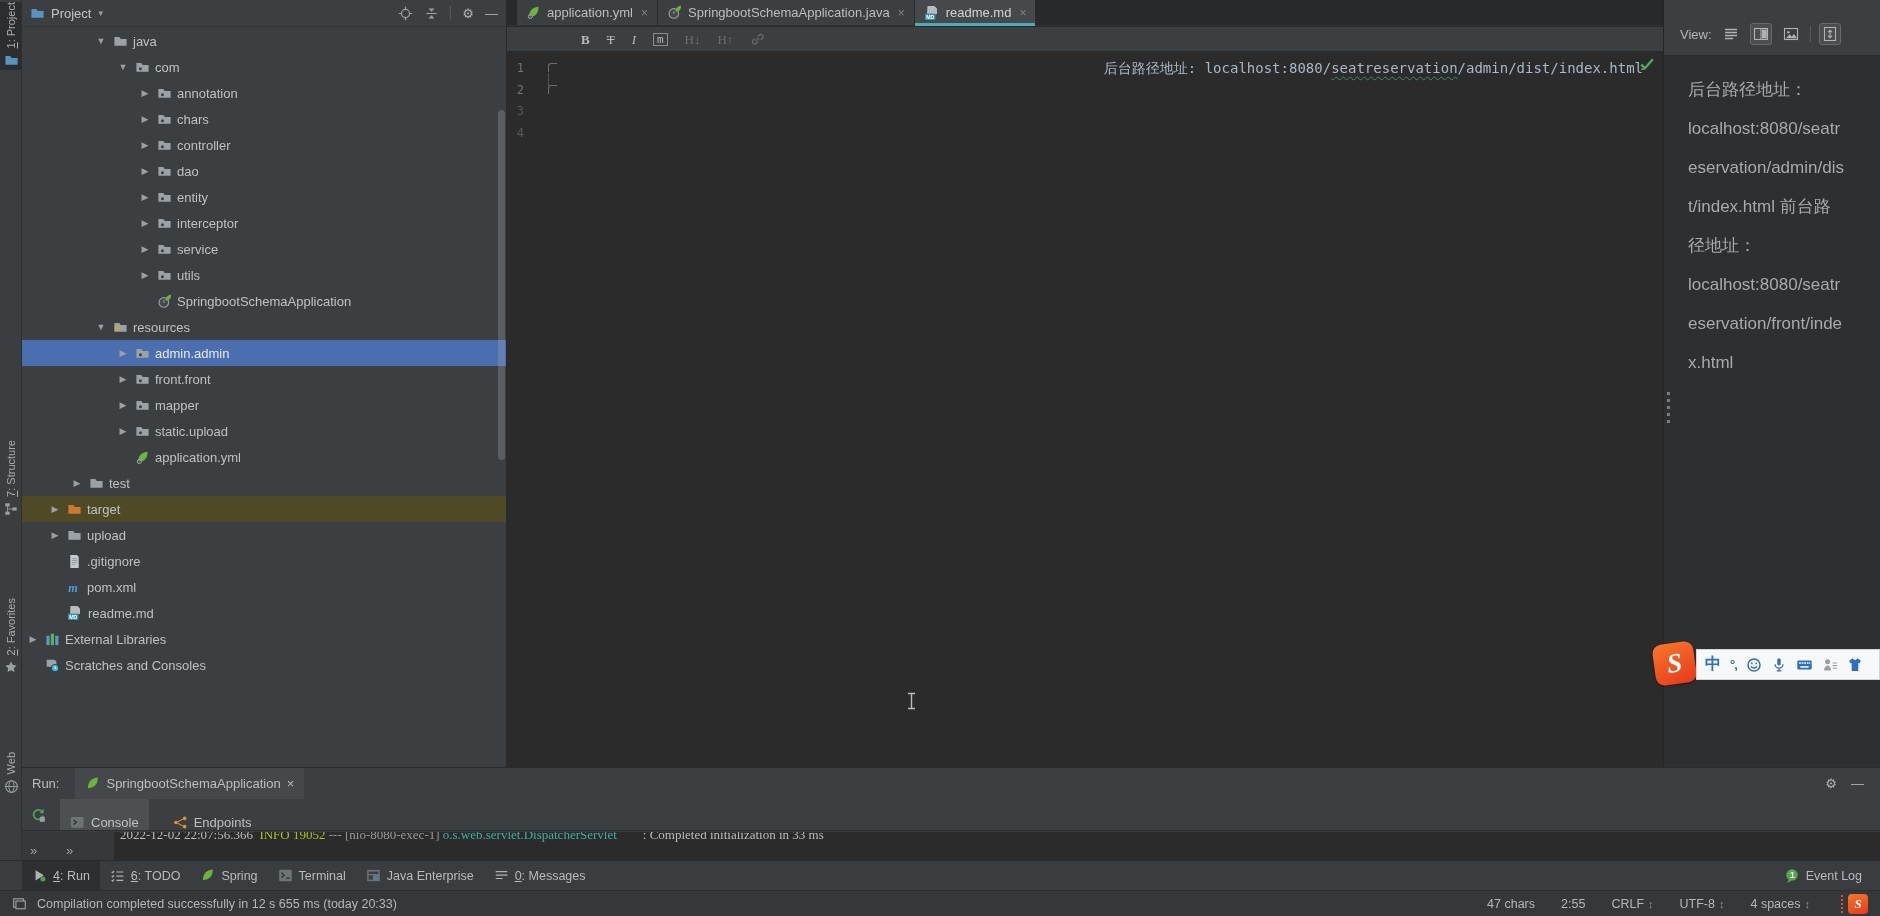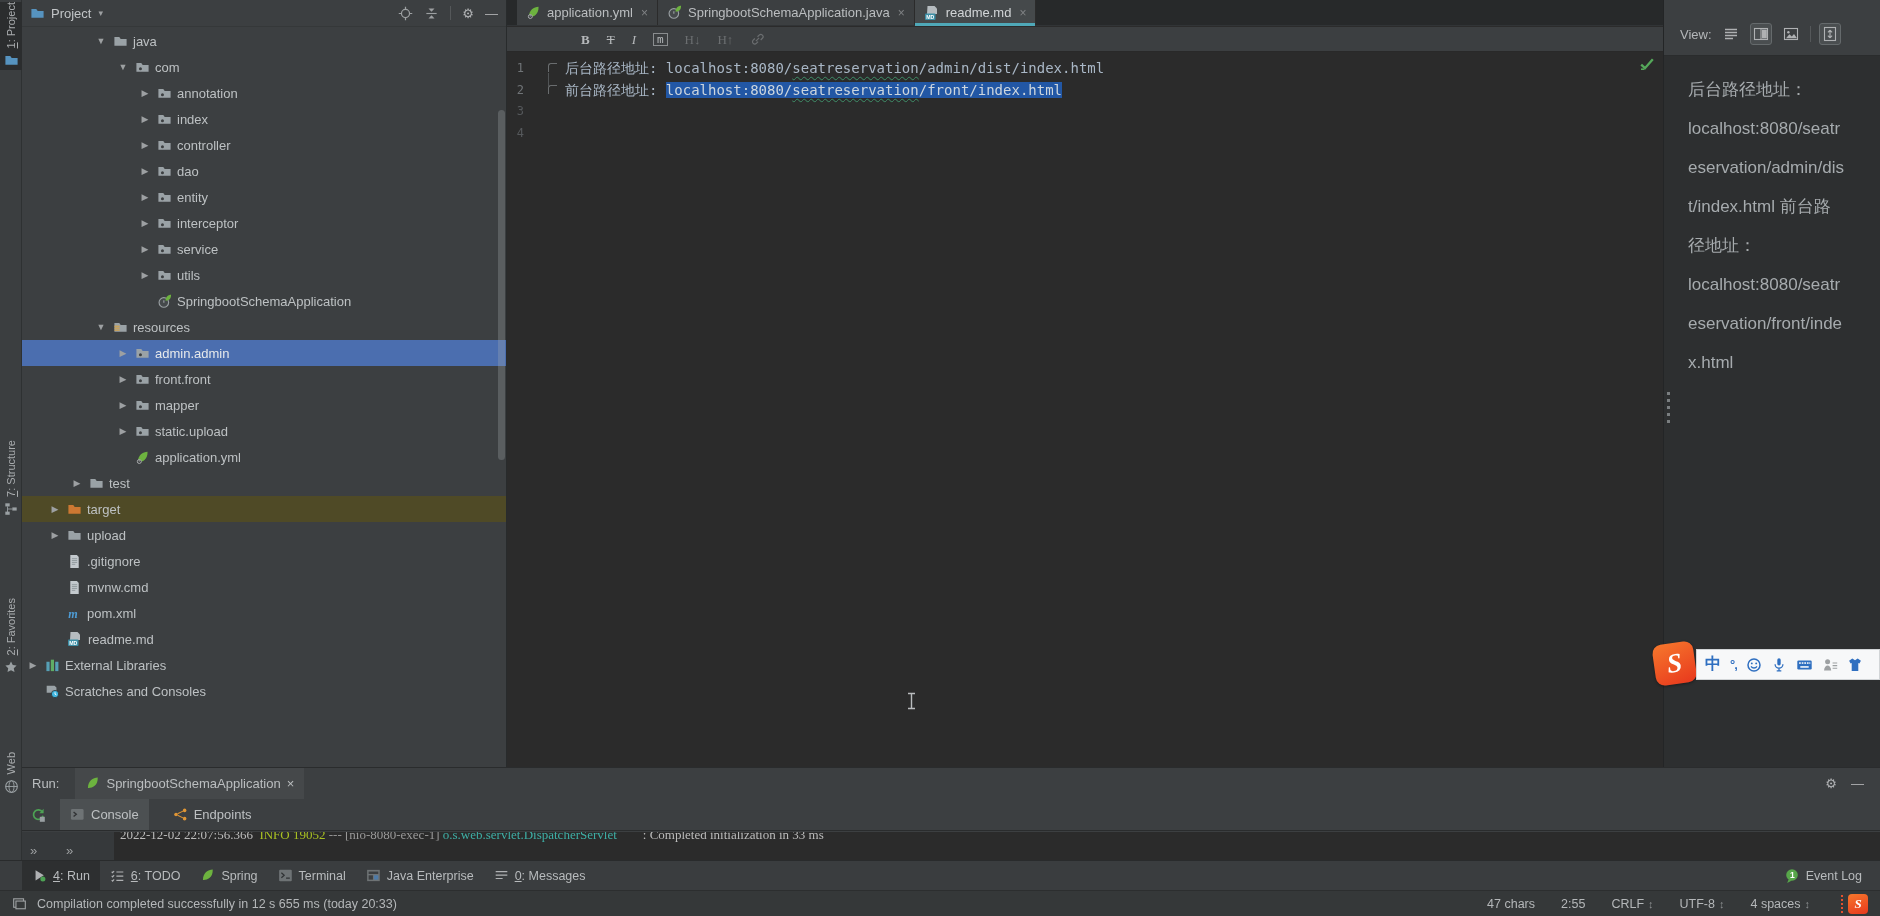--- a/index.html
+++ b/index.html
@@ -51,21 +51,21 @@
   .mdbtn.s{text-decoration:line-through;}
   .mdbtn.i{font-style:italic;}
   .mdbtn.boxed{border:1px solid #8A8D8F;padding:0 3px;font-family:"DejaVu Sans Mono",monospace;font-size:11px;}
   .mdbtn.disabled{color:#6B6E70;border-color:#6B6E70;}
   .edbody{position:absolute;top:52px;left:0;right:0;bottom:0;font-family:"DejaVu Sans Mono",monospace;
           font-size:14px;color:#A9B7C6;cursor:text;}
   .lnum{position:absolute;left:0;width:17px;text-align:right;font-size:12px;line-height:21.5px;}
   .foldmark{position:absolute;left:41px;width:9px;height:9px;border-top:1px solid #6A6D6F;border-left:1px solid #6A6D6F;
             border-top-left-radius:3px;}
   .foldline{position:absolute;left:41px;width:1px;background:#515456;}
-  .codecol{position:absolute;left:58px;top:6px;right:20px;}
+  .codecol{position:absolute;left:58px;top:6px;right:20px;text-align:right;}
   .cline{height:21.5px;line-height:21.5px;white-space:pre;}
   .sel{background:#2257A5;color:#CDD6DE;}
   .wavy{text-decoration-line:underline;text-decoration-style:wavy;text-decoration-color:#3E8E68;
         text-decoration-thickness:1px;text-underline-offset:3px;}
   .edcheck{position:absolute;right:8px;top:4px;}
   .ibeam{position:absolute;left:399px;top:640px;opacity:.9;}
 
   
   .preview{position:absolute;left:1663px;top:0;width:217px;height:767px;background:#2D2F30;border-left:1px solid #232526;}
   .preview-top{position:absolute;top:0;left:0;right:0;height:56px;background:#3C3F41;border-bottom:1px solid #2A2C2D;}
@@ -89,21 +89,21 @@
   .sg-zh{color:#2F6FC0;font-weight:bold;font-size:16px;}
   .sg-punct{color:#2F6FC0;font-weight:bold;font-size:13px;letter-spacing:-1px;}
 
   
   .runpanel{position:absolute;left:22px;top:767px;width:1858px;height:93px;background:#3C3F41;border-top:1px solid #2A2C2D;}
   .run-row1{height:31px;display:flex;align-items:center;gap:16px;padding-left:10px;font-size:13px;}
   .run-tab{display:flex;align-items:center;gap:6px;background:#45484A;height:100%;padding:0 10px;cursor:pointer;}
   .run-actions{margin-left:auto;display:flex;align-items:center;gap:14px;padding-right:16px;color:#AFB1B3;}
   .run-row2{height:32px;display:flex;align-items:stretch;gap:14px;padding-left:8px;font-size:13px;border-bottom:1px solid #2A2C2D;}
   .rerun{align-self:center;cursor:pointer;}
-  .tooltab{display:flex;align-items:center;gap:6px;padding:0 10px;cursor:pointer;color:#BDC0C2;}
+  .tooltab{display:flex;align-items:flex-end;gap:6px;padding:0 10px;cursor:pointer;color:#BDC0C2;}
   .tooltab.active{background:#4C5052;}
   .console{position:absolute;top:64px;left:0;right:0;bottom:0;background:#2B2B2B;overflow:hidden;}
   .console-gutter{position:absolute;left:0;top:0;width:92px;height:100%;background:#36393B;}
   .chev{position:absolute;top:11px;color:#9DA0A2;font-size:13px;cursor:pointer;}
   .log{position:absolute;left:98px;top:-7px;white-space:pre;font-family:Liberation Serif, serif;font-size:13px;line-height:20px;}
 
   
   .bottombar{position:absolute;left:0;top:860px;width:1880px;height:30px;background:#3A3D3F;border-top:1px solid #292B2C;
              display:flex;align-items:center;padding-left:22px;font-size:12.5px;color:#B8BBBD;}
   .bb-item{display:flex;align-items:center;gap:6px;padding:0 10px;height:100%;cursor:pointer;white-space:nowrap;}
@@ -229,21 +229,21 @@
                    <span class="tlabel">annotation</span>
         </div>
         <div class="trow" style="padding-left: 116px;">
           <span class="arrow">▶</span>
                    <span class="icn">
             <svg width="15" height="15" viewBox="0 0 16 16">
               <path fill="#9AA2A6" d="M1.5 3.2h5.2l1.5 2h6.3v7.3h-13z"></path>
               <circle cx="5.8" cy="9.2" r="1.6" fill="#3C3F41"></circle>
             </svg>
           </span>
-                   <span class="tlabel">index</span>
+                   <span class="tlabel">chars</span>
         </div>
         <div class="trow" style="padding-left: 116px;">
           <span class="arrow">▶</span>
                    <span class="icn">
             <svg width="15" height="15" viewBox="0 0 16 16">
               <path fill="#9AA2A6" d="M1.5 3.2h5.2l1.5 2h6.3v7.3h-13z"></path>
               <circle cx="5.8" cy="9.2" r="1.6" fill="#3C3F41"></circle>
             </svg>
           </span>
                    <span class="tlabel">controller</span>
@@ -403,30 +403,20 @@
         </div>
         <div class="trow" style="padding-left: 26px;">
           <span class="arrow"></span>
                    <span class="icn">
             <svg width="15" height="15" viewBox="0 0 16 16">
               <path fill="#C3C9CD" d="M3.5 1h7l2 2.2V15h-9z"></path>
               <path stroke="#8F979C" stroke-width="1" d="M5.2 5h5.6M5.2 7h5.6M5.2 9h5.6M5.2 11h3.6"></path>
             </svg>
           </span>
                    <span class="tlabel">.gitignore</span>
-        </div>
-        <div class="trow" style="padding-left: 26px;">
-          <span class="arrow"></span>
-                   <span class="icn">
-            <svg width="15" height="15" viewBox="0 0 16 16">
-              <path fill="#C3C9CD" d="M3.5 1h7l2 2.2V15h-9z"></path>
-              <path stroke="#8F979C" stroke-width="1" d="M5.2 5h5.6M5.2 7h5.6M5.2 9h5.6M5.2 11h3.6"></path>
-            </svg>
-          </span>
-                   <span class="tlabel">mvnw.cmd</span>
         </div>
         <div class="trow" style="padding-left: 26px;">
           <span class="arrow"></span>
                    <span class="icn">
             <svg width="15" height="15" viewBox="0 0 16 16">
               <text x="1.2" y="12.5" font-family="Liberation Serif,serif" font-style="italic" font-weight="bold" font-size="13" fill="#4E9CD5">m</text>
             </svg>
           </span>
                    <span class="tlabel">pom.xml</span>
         </div>
@@ -519,21 +509,20 @@
     <div class="edbody" id="edbody">
         <span class="lnum" style="top:6px;color:#707477">1</span>
         <span class="lnum" style="top:27.5px;color:#707477">2</span>
         <span class="lnum" style="top:49px;color:#55585B">3</span>
         <span class="lnum" style="top:70.5px;color:#55585B">4</span>
         <span class="foldmark" style="top:11px"></span>
            <span class="foldmark" style="top:33px"></span>
            <span class="foldline" style="top:21px;height:13px"></span>
         <div class="codecol">
           <div class="cline"><span class="">后台路径地址: </span><span class="">localhost:8080/</span><span class="wavy">seatreservation</span><span class="">/admin/dist/index.html</span></div>
-          <div class="cline"><span class="">前台路径地址: </span><span class="sel">localhost:8080/</span><span class="sel wavy">seatreservation</span><span class="sel">/front/index.html</span></div>
           <div class="cline"></div>
           <div class="cline"></div>
         </div>
         <span class="edcheck">
           <svg width="16" height="16" viewBox="0 0 16 16">
             <path d="M2.2 8.6L6 12.2 13.8 3.2" stroke="#55A85A" stroke-width="2.3" fill="none"></path>
             <path d="M2 13.2h3.4" stroke="#55A85A" stroke-width="1.6"></path>
           </svg>
         </span>
         <span class="ibeam">

